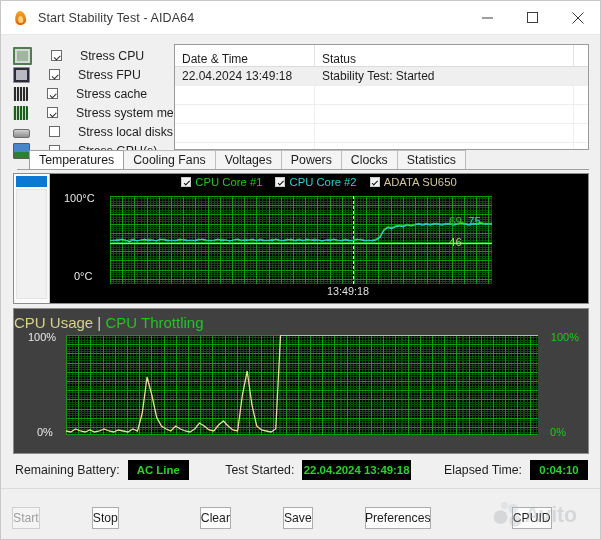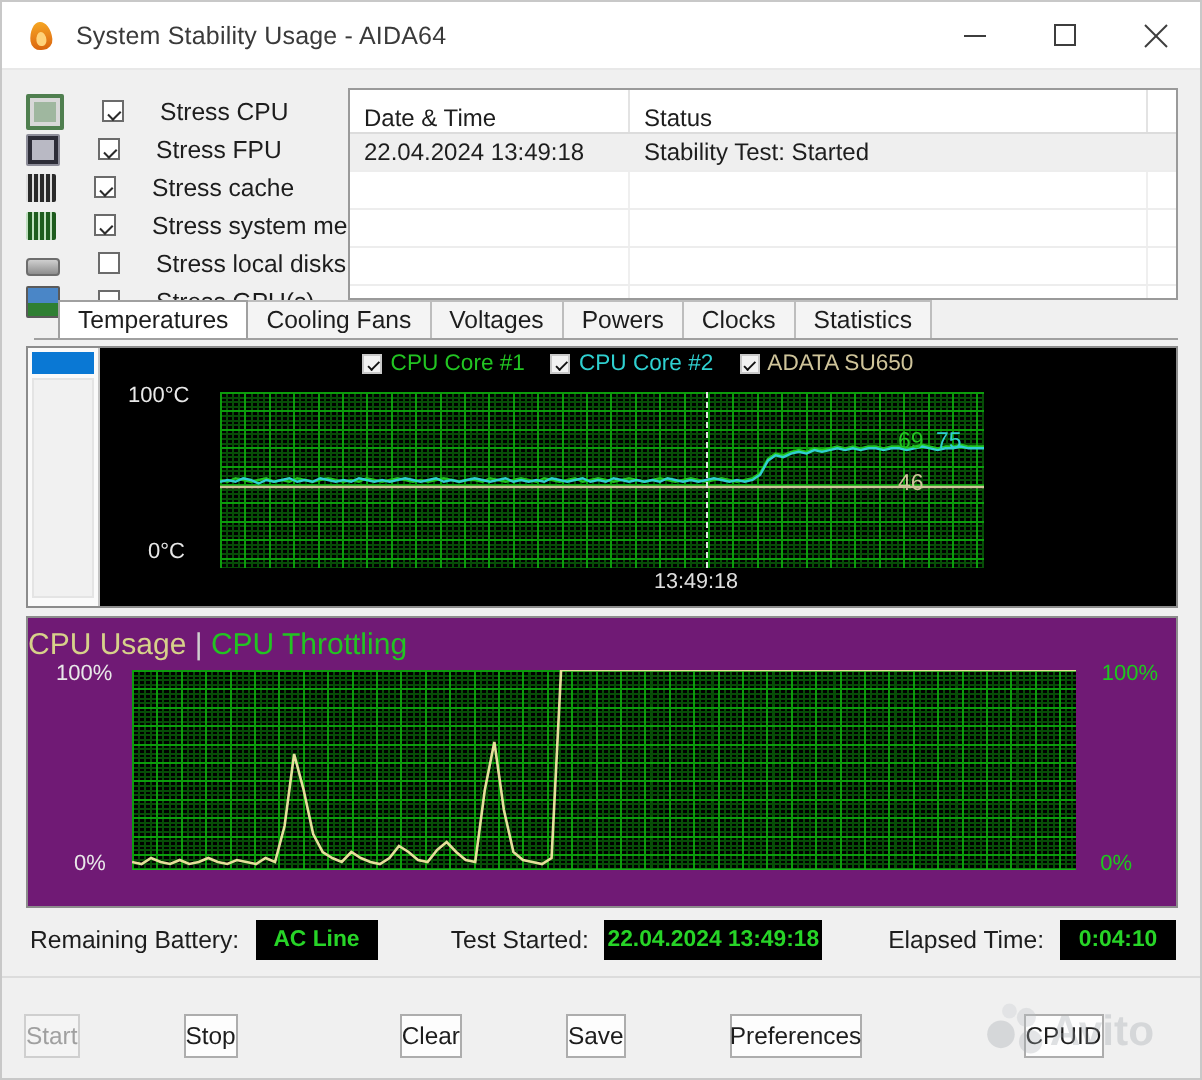--- a/index.html
+++ b/index.html
@@ -106,21 +106,21 @@
     font-size:12.3px;color:#1d1d1d;padding:2px 9px 2px 9px;
     border:1px solid #bdbdbd;border-bottom:none;background:#f4f4f4;
     margin-right:-1px;height:19px;box-sizing:border-box;line-height:15px;
     white-space:nowrap;
   }
   .tab.active{background:#fff;border-color:#a0a0a0;position:relative;z-index:2;}
 
   
   .chartsarea{padding:0 11px 0 12px;}
   .chartbox{
-    background:#701a75;border:1px solid #8c8c8c;box-sizing:border-box;
+    background:#404040;border:1px solid #8c8c8c;box-sizing:border-box;
     position:relative;overflow:hidden;
   }
   .chart-temp{height:131px;margin-top:3px;display:flex;}
   .chart-cpu{height:146px;margin-top:4px;}
 
   .side-list{
     width:36px;background:#fafafa;border-right:1px solid #c4c4c4;
     flex:0 0 auto;padding:2px;box-sizing:border-box;
   }
   .side-item{height:11px;background:#0a78d4;margin-bottom:2px;}
@@ -209,21 +209,21 @@
 </style>
 </head>
 <body>
 
 <div id="window">
 
   <div class="titlebar">
     <div class="title-icon">
         <div class="flame"></div>
       </div>
-    <div class="title-text">System Stability Usage - AIDA64</div>
+    <div class="title-text">Start Stability Test - AIDA64</div>
     <div class="wbtns">
       <div class="wbtn">
         <svg width="11" height="11" viewBox="0 0 11 11">
             <line x1="0" y1="6" x2="11" y2="6" stroke="currentColor" stroke-width="1"></line>
           </svg>
       </div>
       <div class="wbtn">
         <svg width="11" height="11" viewBox="0 0 11 11">
             <rect x="0.5" y="0.5" width="10" height="10" fill="none" stroke="currentColor" stroke-width="1"></rect>
           </svg>

